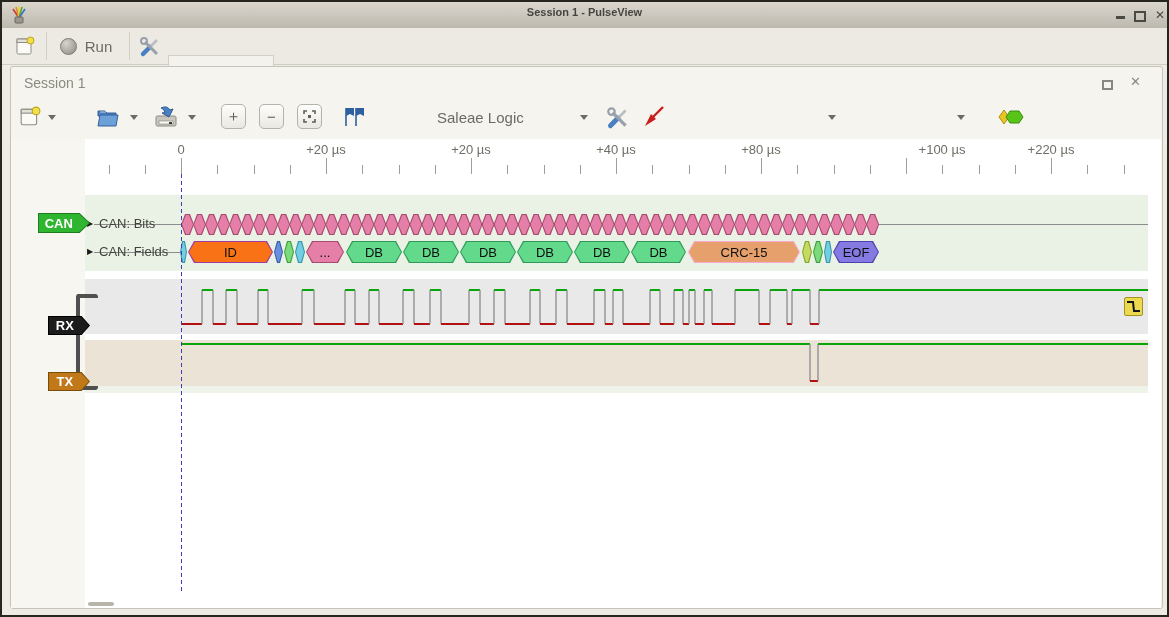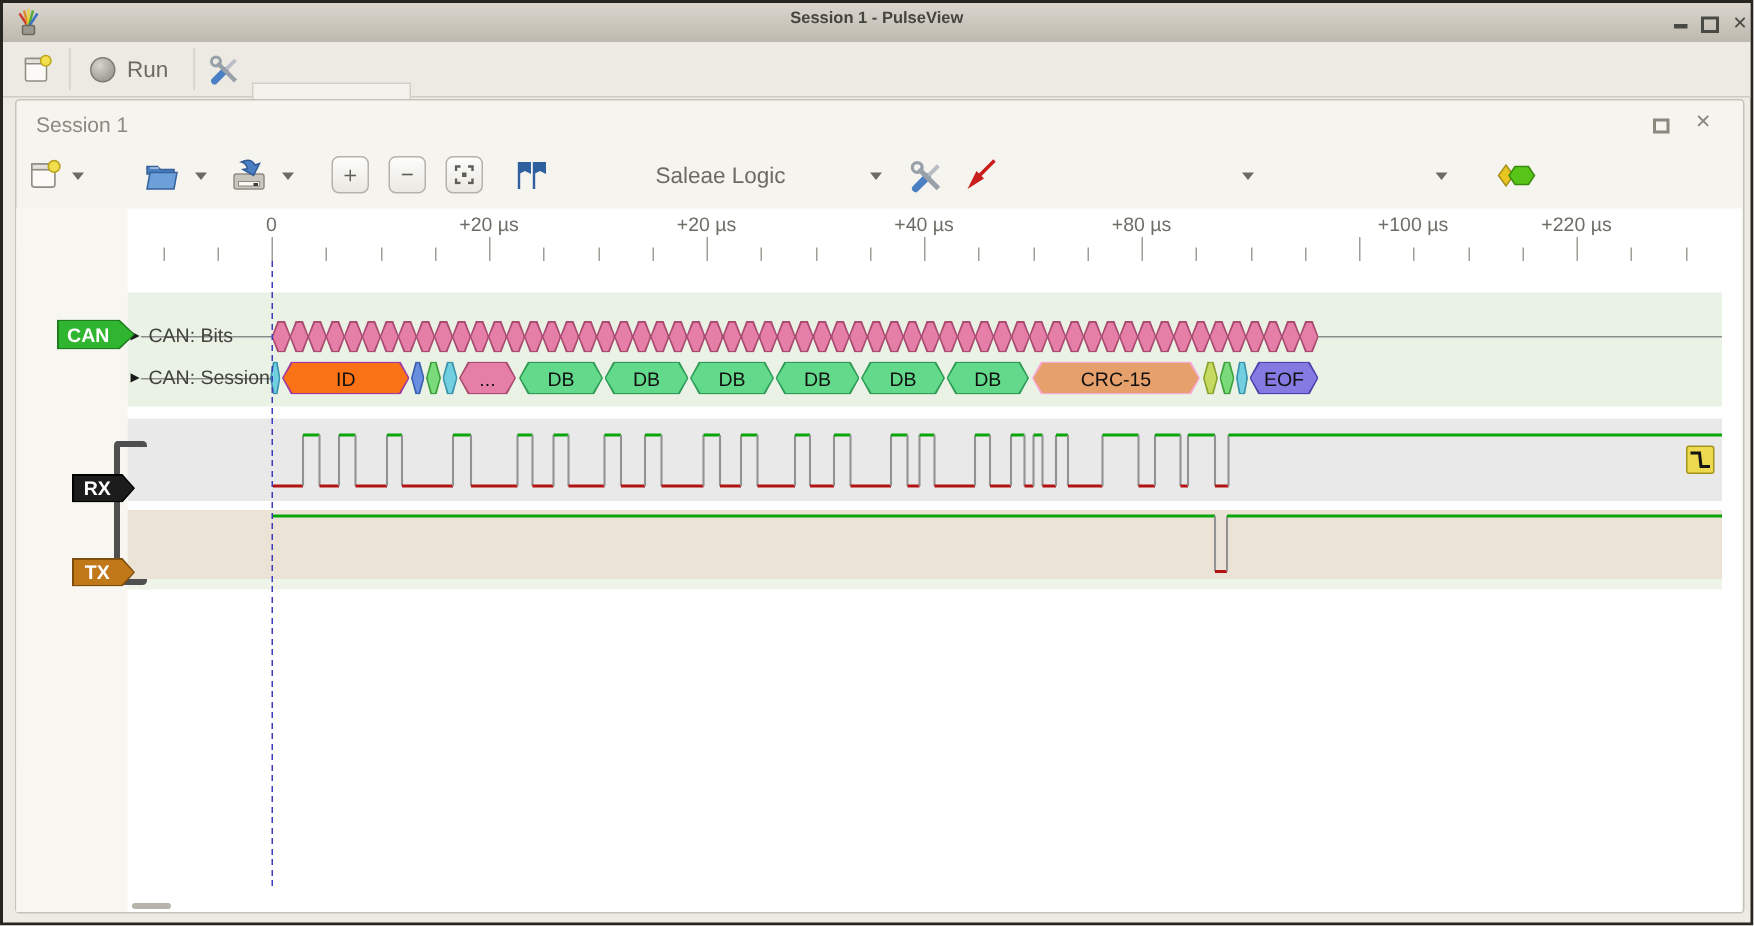--- a/index.html
+++ b/index.html
@@ -248,21 +248,21 @@
       <div class="tick" style="left: 1085px; top: 163px; height: 9px;"></div>
       <div class="tick" style="left: 1122px; top: 163px; height: 9px;"></div>
     </div>
 
   <div class="bitline" style="left:92px;top:222px;width:1054px"></div>
   <div class="bitline" style="left:92px;top:250px;width:87px"></div>
 
   <span class="exp" style="left:85px;top:217px">▶</span>
   <span class="rowlabel" style="left:97px;top:214px">CAN: Bits</span>
   <span class="exp" style="left:85px;top:245px">▶</span>
-  <span class="rowlabel" style="left:97px;top:242px">CAN: Session</span>
+  <span class="rowlabel" style="left:97px;top:242px">CAN: Fields</span>
 
   <div id="bits-layer">
       <div class="hex-o" style="left: 179px; top: 212px; width: 13px; height: 21px; background: rgb(168, 74, 111); clip-path: polygon(4px 0px, calc(100% - 4px) 0px, 100% 50%, calc(100% - 4px) 100%, 4px 100%, 0px 50%);">
         <div class="hex-i" style="background: rgb(229, 127, 167); clip-path: polygon(4px 0px, calc(100% - 4px) 0px, 100% 50%, calc(100% - 4px) 100%, 4px 100%, 0px 50%);"></div>
       </div>
       <div class="hex-o" style="left: 191.02px; top: 212px; width: 13px; height: 21px; background: rgb(168, 74, 111); clip-path: polygon(4px 0px, calc(100% - 4px) 0px, 100% 50%, calc(100% - 4px) 100%, 4px 100%, 0px 50%);">
         <div class="hex-i" style="background: rgb(229, 127, 167); clip-path: polygon(4px 0px, calc(100% - 4px) 0px, 100% 50%, calc(100% - 4px) 100%, 4px 100%, 0px 50%);"></div>
       </div>
       <div class="hex-o" style="left: 203.04px; top: 212px; width: 13px; height: 21px; background: rgb(168, 74, 111); clip-path: polygon(4px 0px, calc(100% - 4px) 0px, 100% 50%, calc(100% - 4px) 100%, 4px 100%, 0px 50%);">
         <div class="hex-i" style="background: rgb(229, 127, 167); clip-path: polygon(4px 0px, calc(100% - 4px) 0px, 100% 50%, calc(100% - 4px) 100%, 4px 100%, 0px 50%);"></div>

